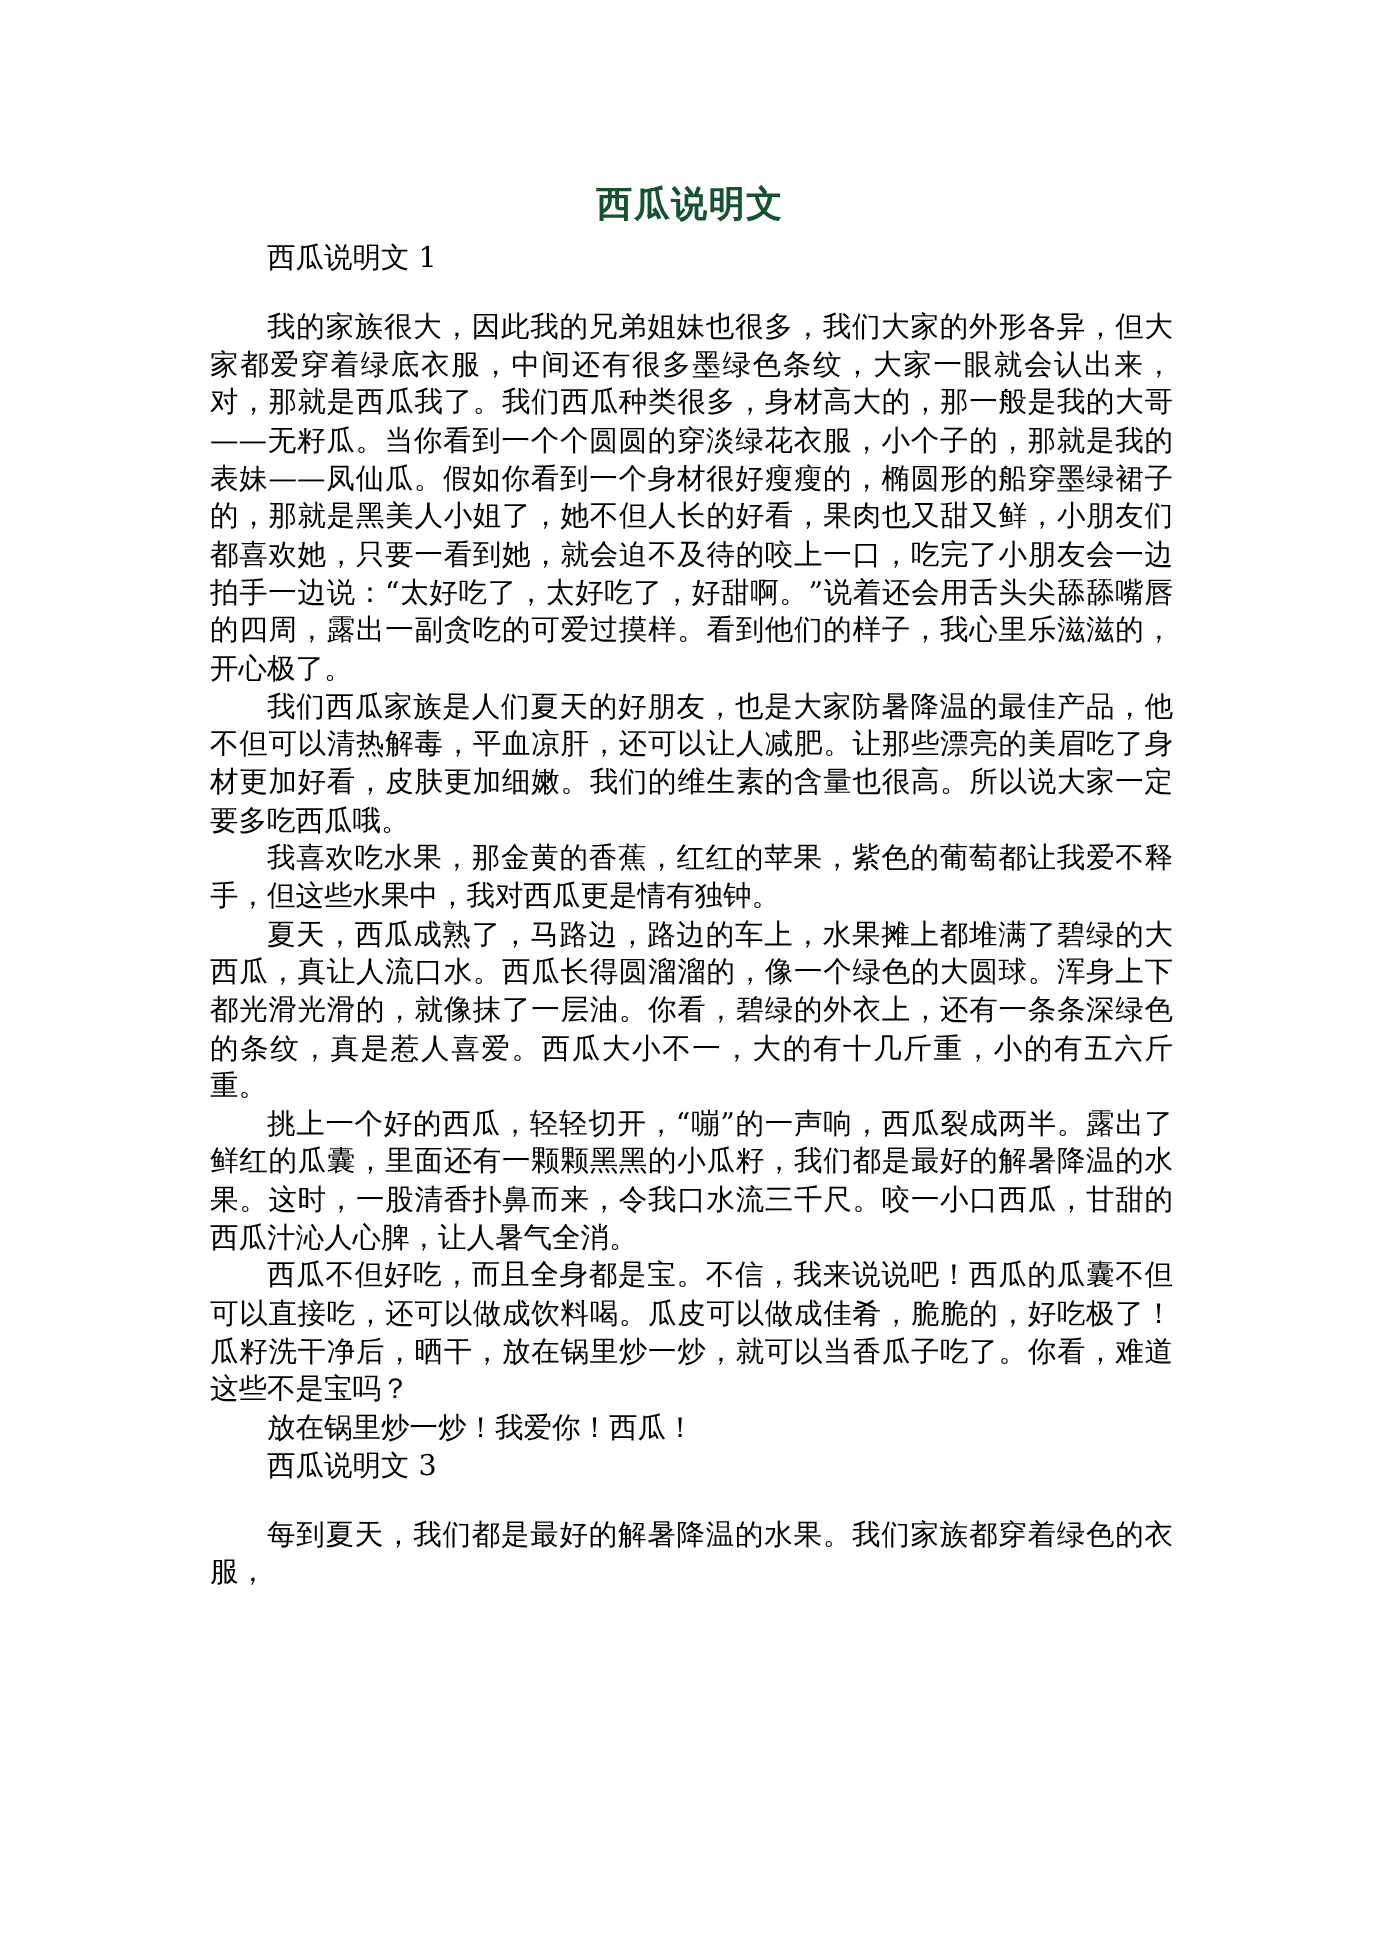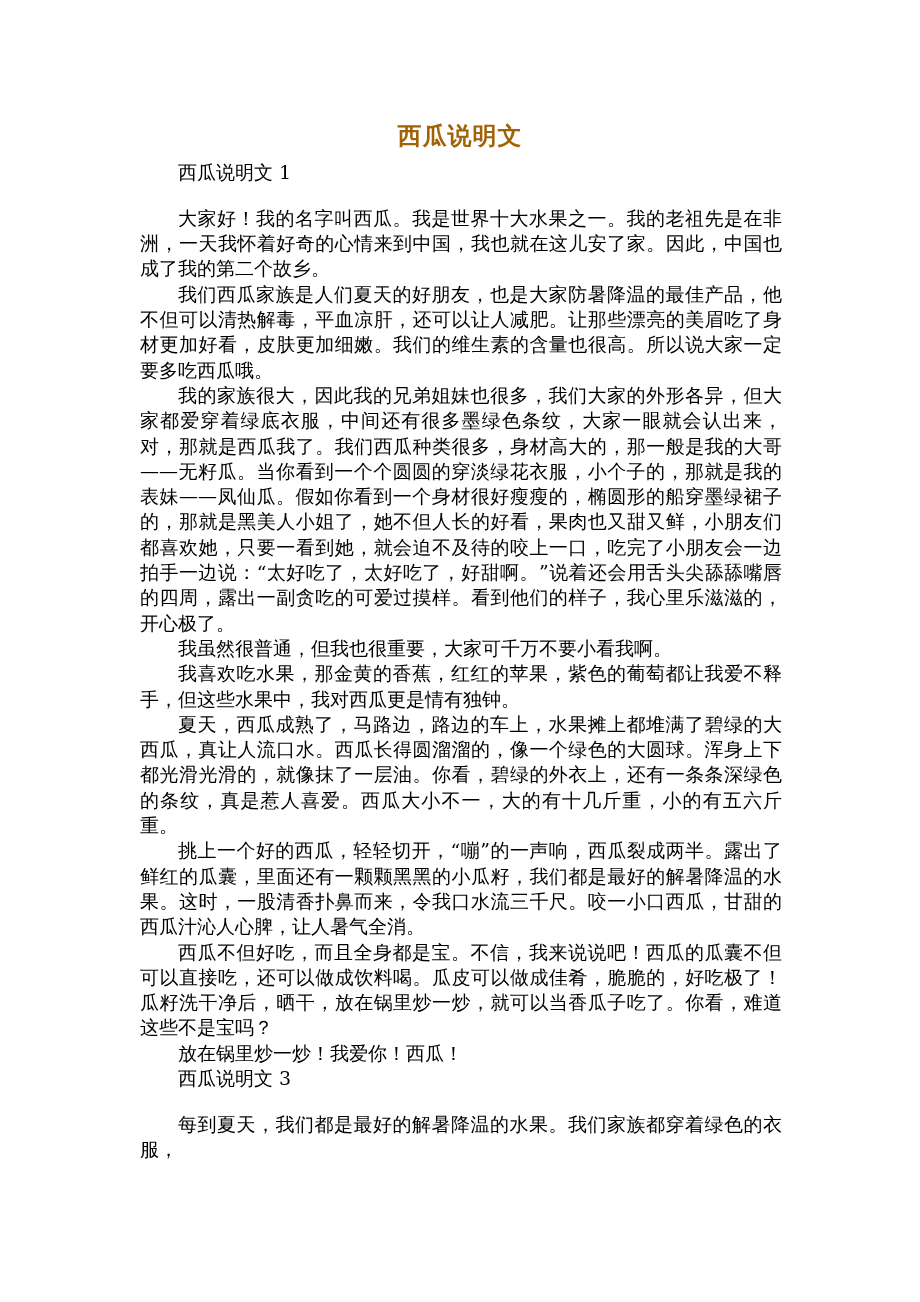--- a/index.html
+++ b/index.html
@@ -25,21 +25,21 @@
   }
   .title {
     position: absolute;
     top: 119px;
     left: 0;
     width: 920px;
     text-align: center;
     font-size: 24px;
     font-weight: bold;
     line-height: 34px;
-    color: #a16207;
+    color: #14532d;
     font-family: "DejaVu Sans", "Liberation Sans", sans-serif;
     letter-spacing: 1px;
   }
   .body {
     position: absolute;
     left: 140px;
     top: 160px;
     width: 642px;
     font-size: 19px;
     line-height: 25.3px;
@@ -59,24 +59,22 @@
 </style>
 </head>
 <body>
 
 <div class="page">
   <div class="title">西瓜说明文</div>
 
   <div class="body">
     <p class="subhead">西瓜说明文 1</p>
     <div class="gap"></div>
-    <p class="p">大家好！我的名字叫西瓜。我是世界十大水果之一。我的老祖先是在非洲，一天我怀着好奇的心情来到中国，我也就在这儿安了家。因此，中国也成了我的第二个故乡。</p>
+    <p class="p">我的家族很大，因此我的兄弟姐妹也很多，我们大家的外形各异，但大家都爱穿着绿底衣服，中间还有很多墨绿色条纹，大家一眼就会认出来，对，那就是西瓜我了。我们西瓜种类很多，身材高大的，那一般是我的大哥——无籽瓜。当你看到一个个圆圆的穿淡绿花衣服，小个子的，那就是我的表妹——凤仙瓜。假如你看到一个身材很好瘦瘦的，椭圆形的船穿墨绿裙子的，那就是黑美人小姐了，她不但人长的好看，果肉也又甜又鲜，小朋友们都喜欢她，只要一看到她，就会迫不及待的咬上一口，吃完了小朋友会一边拍手一边说：“太好吃了，太好吃了，好甜啊。”说着还会用舌头尖舔舔嘴唇的四周，露出一副贪吃的可爱过摸样。看到他们的样子，我心里乐滋滋的，开心极了。</p>
     <p class="p">我们西瓜家族是人们夏天的好朋友，也是大家防暑降温的最佳产品，他不但可以清热解毒，平血凉肝，还可以让人减肥。让那些漂亮的美眉吃了身材更加好看，皮肤更加细嫩。我们的维生素的含量也很高。所以说大家一定要多吃西瓜哦。</p>
-    <p class="p">我的家族很大，因此我的兄弟姐妹也很多，我们大家的外形各异，但大家都爱穿着绿底衣服，中间还有很多墨绿色条纹，大家一眼就会认出来，对，那就是西瓜我了。我们西瓜种类很多，身材高大的，那一般是我的大哥——无籽瓜。当你看到一个个圆圆的穿淡绿花衣服，小个子的，那就是我的表妹——凤仙瓜。假如你看到一个身材很好瘦瘦的，椭圆形的船穿墨绿裙子的，那就是黑美人小姐了，她不但人长的好看，果肉也又甜又鲜，小朋友们都喜欢她，只要一看到她，就会迫不及待的咬上一口，吃完了小朋友会一边拍手一边说：“太好吃了，太好吃了，好甜啊。”说着还会用舌头尖舔舔嘴唇的四周，露出一副贪吃的可爱过摸样。看到他们的样子，我心里乐滋滋的，开心极了。</p>
-    <p class="p">我虽然很普通，但我也很重要，大家可千万不要小看我啊。</p>
     <p class="p">我喜欢吃水果，那金黄的香蕉，红红的苹果，紫色的葡萄都让我爱不释手，但这些水果中，我对西瓜更是情有独钟。</p>
     <p class="p">夏天，西瓜成熟了，马路边，路边的车上，水果摊上都堆满了碧绿的大西瓜，真让人流口水。西瓜长得圆溜溜的，像一个绿色的大圆球。浑身上下都光滑光滑的，就像抹了一层油。你看，碧绿的外衣上，还有一条条深绿色的条纹，真是惹人喜爱。西瓜大小不一，大的有十几斤重，小的有五六斤重。</p>
     <p class="p">挑上一个好的西瓜，轻轻切开，“嘣”的一声响，西瓜裂成两半。露出了鲜红的瓜囊，里面还有一颗颗黑黑的小瓜籽，我们都是最好的解暑降温的水果。这时，一股清香扑鼻而来，令我口水流三千尺。咬一小口西瓜，甘甜的西瓜汁沁人心脾，让人暑气全消。</p>
     <p class="p">西瓜不但好吃，而且全身都是宝。不信，我来说说吧！西瓜的瓜囊不但可以直接吃，还可以做成饮料喝。瓜皮可以做成佳肴，脆脆的，好吃极了！瓜籽洗干净后，晒干，放在锅里炒一炒，就可以当香瓜子吃了。你看，难道这些不是宝吗？</p>
     <p class="p">放在锅里炒一炒！我爱你！西瓜！</p>
     <p class="subhead">西瓜说明文 3</p>
     <div class="gap"></div>
     <p class="p">每到夏天，我们都是最好的解暑降温的水果。我们家族都穿着绿色的衣服，</p>
   </div>
 </div>

